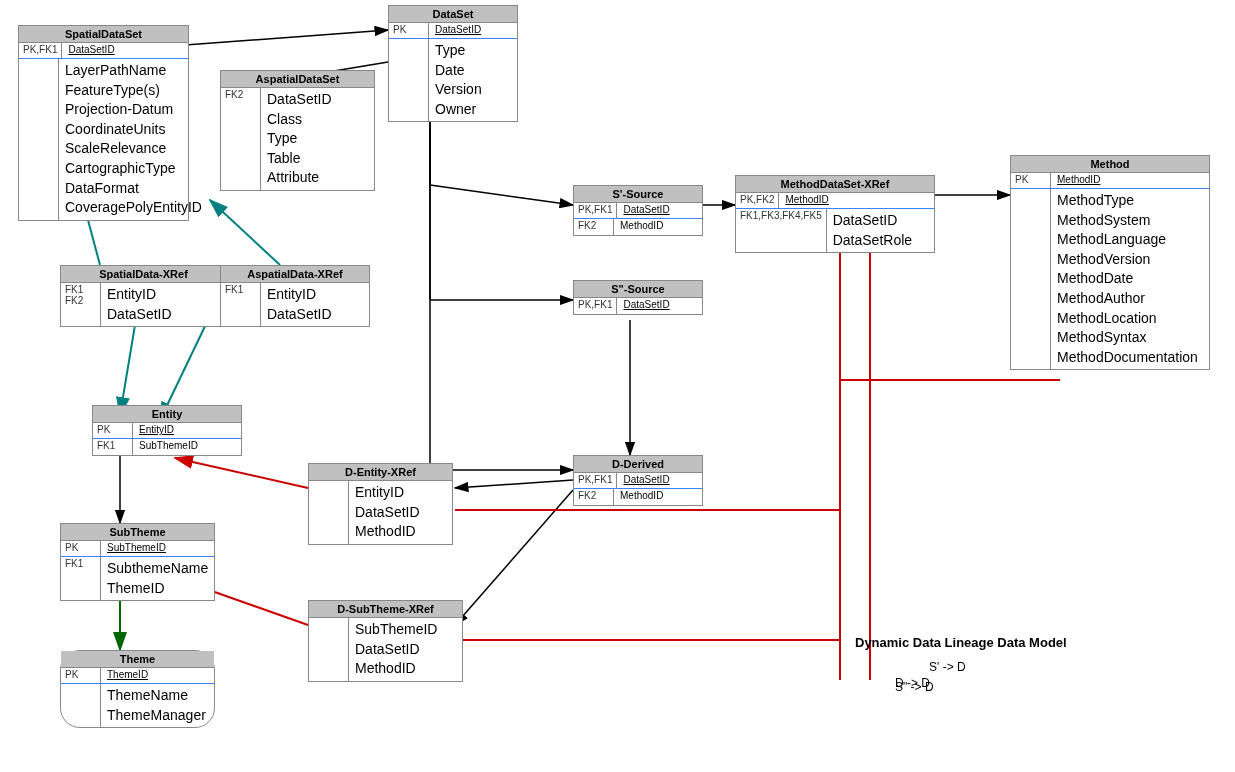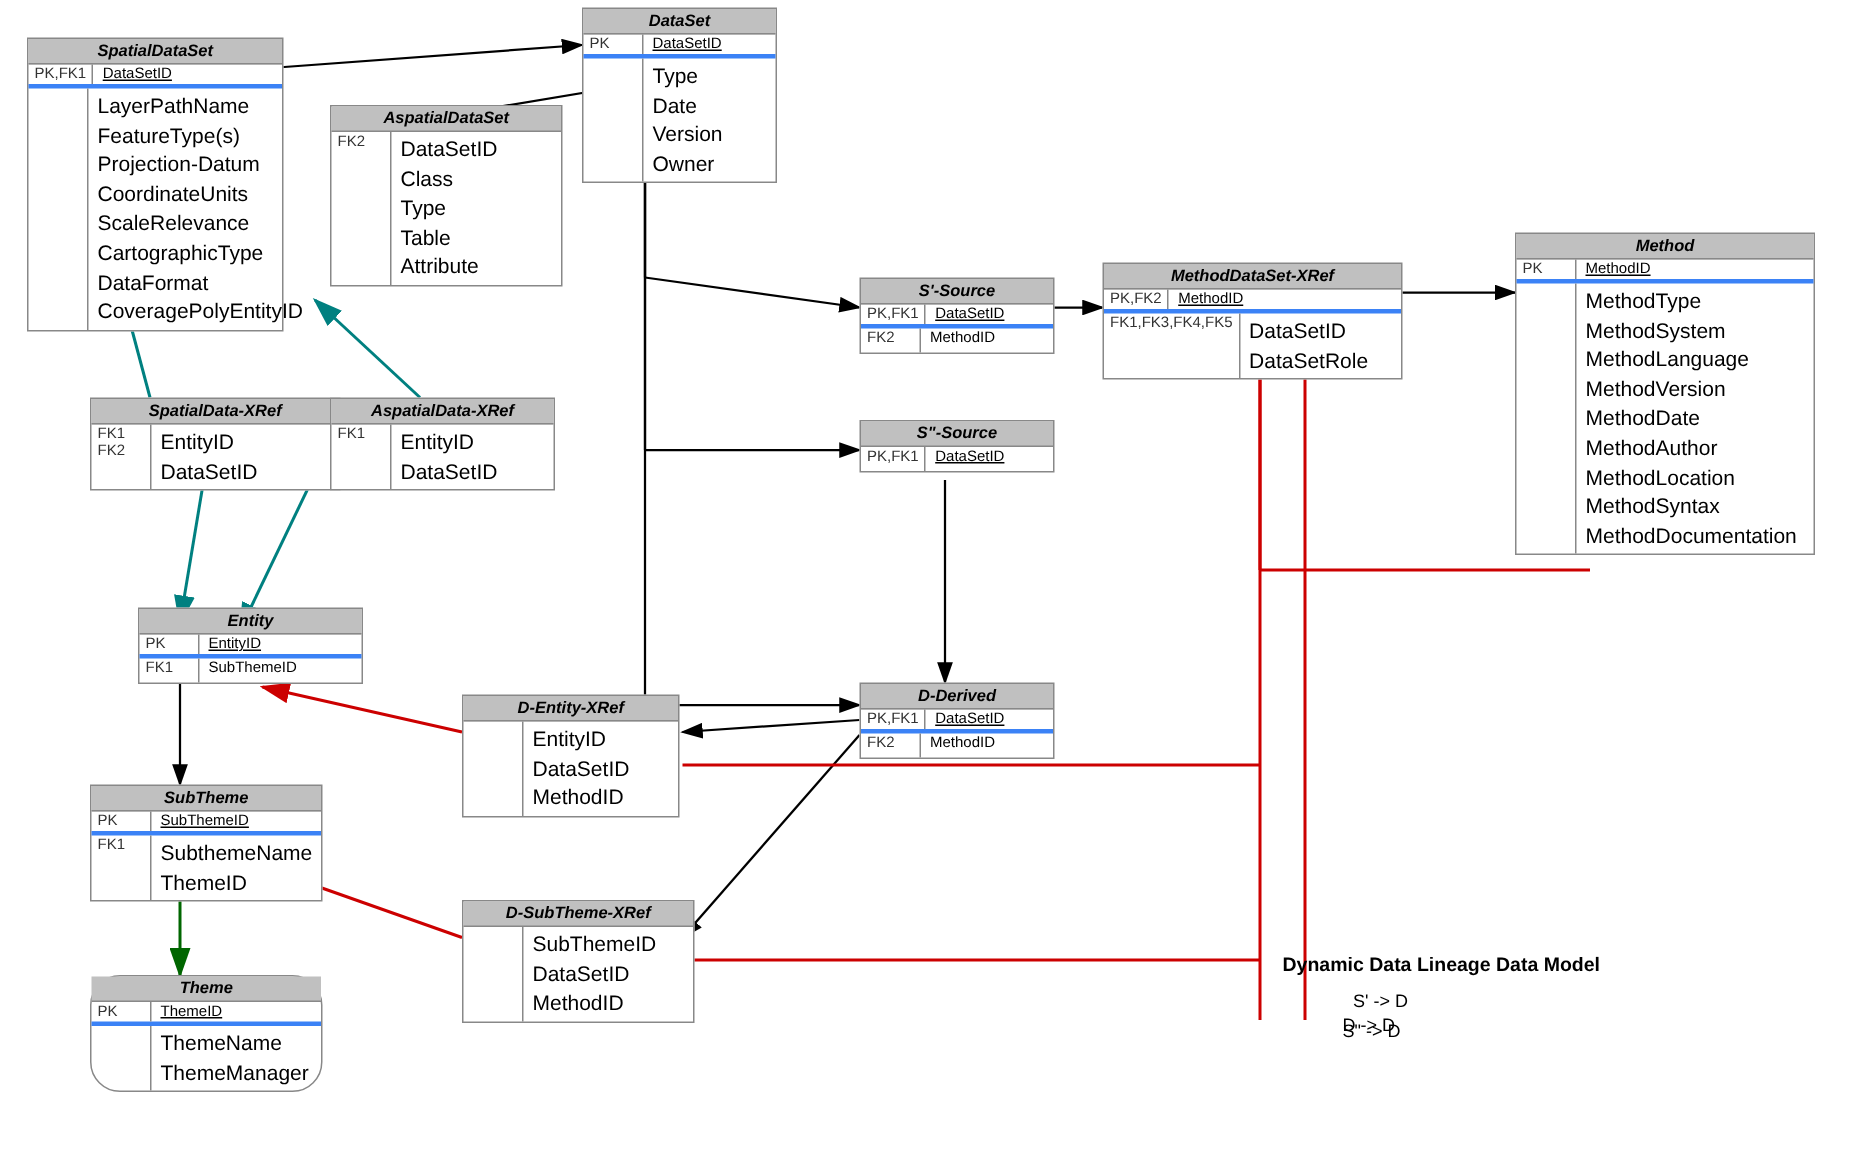--- a/index.html
+++ b/index.html
@@ -23,28 +23,27 @@
       border: 1px solid #888;
       background: #fff;
     }
     .entity-header {
       background: #c0c0c0;
       border-bottom: 1px solid #888;
       padding: 2px 6px;
       text-align: center;
       font-weight: bold;
       font-size: 11px;
-      font-style: italic;
     }
     .entity-body {
       padding: 0;
     }
     .entity-row {
       display: flex;
-      border-bottom: 3px solid #3b82f6;
+      border-bottom: 1px solid #3b82f6;
       min-height: 16px;
     }
     .entity-row:last-child {
       border-bottom: none;
     }
     .entity-row-key {
       padding: 1px 4px;
       border-right: 1px solid #888;
       font-size: 10px;
       white-space: nowrap;
@@ -339,17 +338,17 @@
         <div class="entity-row-fields underline">MethodID</div>
       </div>
       <div class="entity-row">
         <div class="entity-row-key"></div>
         <div class="multi-field">MethodType<br>MethodSystem<br>MethodLanguage<br>MethodVersion<br>MethodDate<br>MethodAuthor<br>MethodLocation<br>MethodSyntax<br>MethodDocumentation</div>
       </div>
     </div>
   </div>
 
   <div class="legend-text" style="left:855px; top:635px;">Dynamic Data Lineage Data Model</div>
-  <div class="legend-small" style="left:902px; top:660px;">S'  -&gt; D</div>
+  <div class="legend-small" style="left:929px; top:660px;">S'  -&gt; D</div>
   <div class="legend-small" style="left:895px; top:680px;">S" -&gt; D</div>
   <div class="legend-small" style="left:895px; top:676px;">D  -&gt; D</div>
 
 </div>
 
 </body></html>

